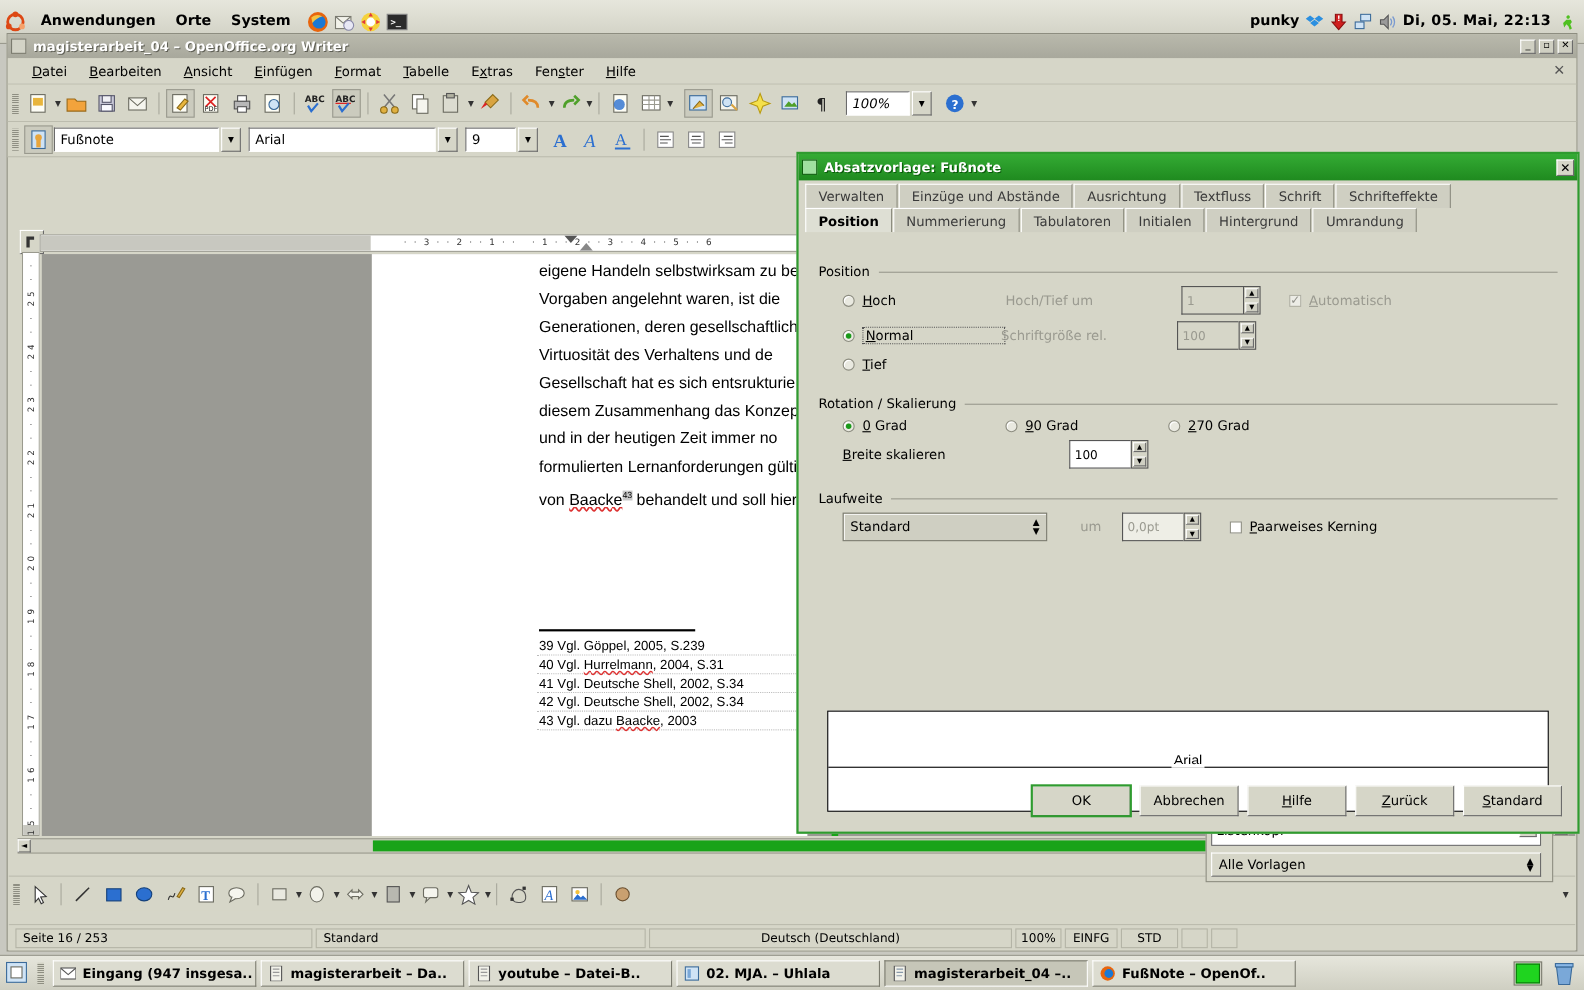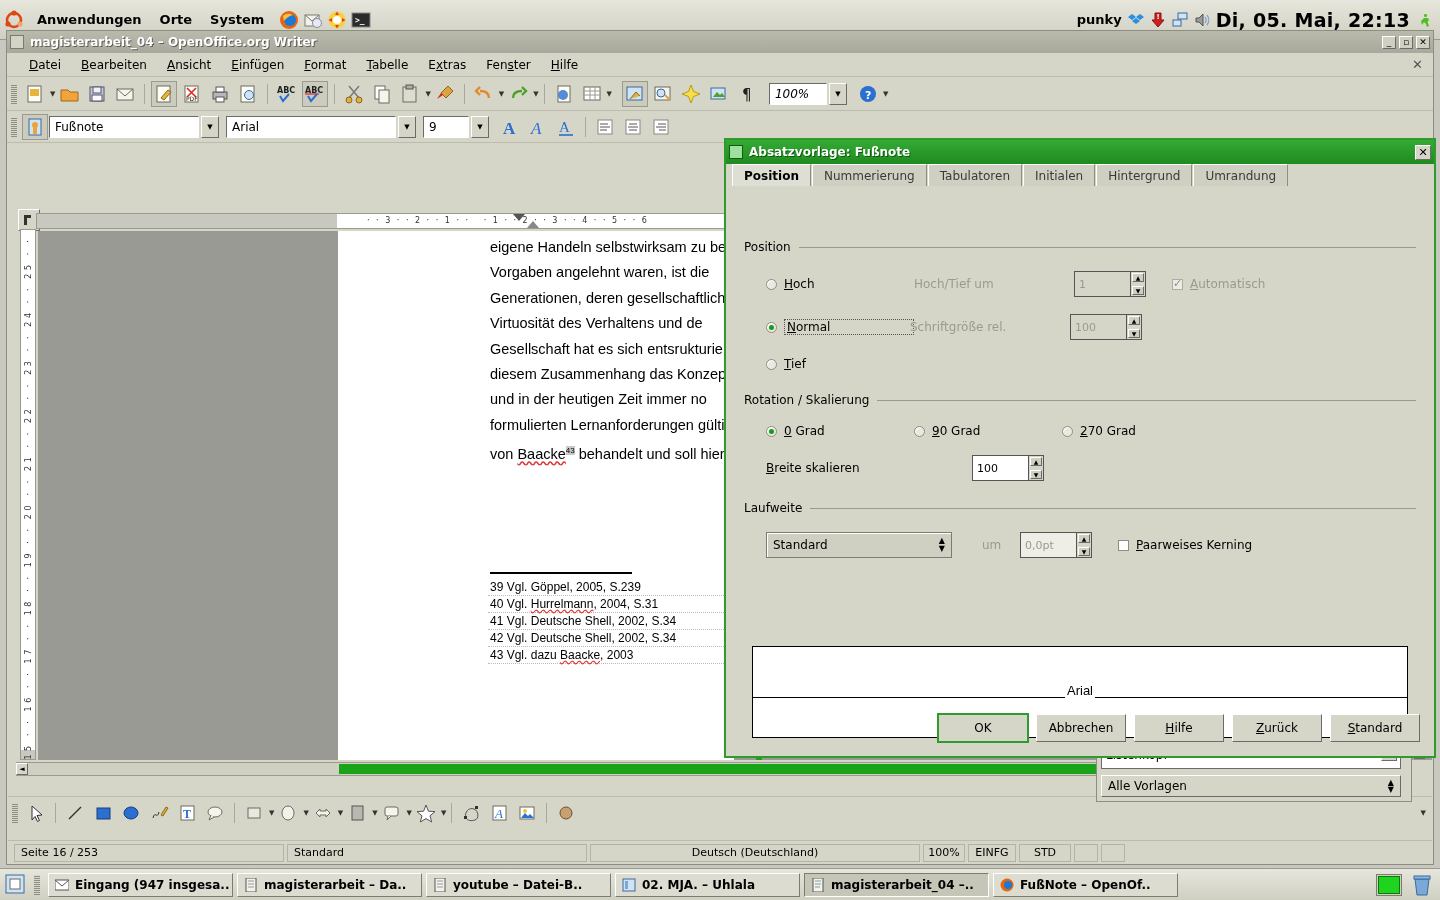--- a/index.html
+++ b/index.html
@@ -17,21 +17,21 @@
   #top-panel {
     position:absolute; left:0; top:0; width:1440px; height:40px;
     background:linear-gradient(#e6e6dc,#cfcfc2);
     border-bottom:1px solid #9a9a8e;
     display:flex; align-items:center; font-size:13px; font-weight:bold;
   }
   #top-panel .menu { padding:0 9px; line-height:24px; }
   .tp-icons { display:flex; align-items:center; gap:4px; margin-left:6px; }
   .tp-ic { width:20px; height:20px; border-radius:3px; display:inline-block; }
   #tray { margin-left:auto; display:flex; align-items:center; gap:6px; padding-right:8px; font-size:13px; font-weight:bold;}
-  .clock { font-size:19px; font-weight:bold; letter-spacing:.3px; }
+  .clock { font-size:13px; font-weight:bold; letter-spacing:.3px; }
 
   
   #oo-window { position:absolute; left:6px; top:30px; width:1428px; height:835px;
                background:#d6d6c8; border:1px solid #8d8d80; }
   #oo-title { height:22px; background:linear-gradient(#b9b9ac,#a8a89c);
               display:flex; align-items:center; padding:0 3px; }
   #oo-title .tbox { width:14px; height:14px; background:#d3d3c6; border:1px solid #7a7a6e; margin-right:6px;}
   #oo-title .ttxt { color:#fff; font-size:12px; font-weight:bold; text-shadow:1px 1px 0 #5f5f55; white-space:nowrap;}
   #oo-title .tbtns { margin-left:auto; display:flex; gap:3px; }
   .tbtn { width:14px; height:13px; background:#cfcfc2; border:1px solid #fff;
@@ -131,21 +131,21 @@
   .tabrow { display:flex; padding:0 6px; }
   .tabrow.r1 { margin-top:3px; }
   .tab { padding:4px 11px 3px; font-size:12px; background:#cfcfc2; border:1px solid #fff;
          border-bottom:none; border-right-color:#8d8d80; margin-right:1px; color:#3a3a3a; }
   .tab.sel { background:#dedfd4; font-weight:bold; color:#000; }
   #dlg-body { position:absolute; left:8px; right:8px; top:86px; bottom:56px;
               background:#d6d6c8; padding:6px 10px; }
   .grp { margin-top:8px; }
   .grp-hdr { display:flex; align-items:center; font-size:12px; }
   .grp-hdr .line { flex:1; height:1px; background:#9a9a8e; margin-left:8px; }
-  .row { display:flex; align-items:center; margin-top:17px; }
+  .row { display:flex; align-items:center; margin-top:6px; }
   .radio { width:11px; height:11px; border-radius:50%; background:#e9e9e0;
            border:1px solid #8d8d80; box-shadow:inset 1px 1px 0 #fff; margin-right:7px; flex:none; }
   .radio.on { background:#e9e9e0; position:relative; }
   .radio.on::after { content:""; position:absolute; left:2px; top:2px; width:5px; height:5px;
                      border-radius:50%; background:#1a9a1a; }
   .cb { width:11px; height:11px; background:#fff; border:1px solid #8d8d80; margin-right:7px; flex:none;
         position:relative; }
   .cb.on::after { content:"\2713"; position:absolute; left:0px; top:-3px; font-size:11px; color:#555; }
   .lbl { font-size:12px; }
   .lbl u { text-decoration:underline; }
@@ -714,20 +714,28 @@
     </div>
   </div>
 
   <div id="dialog">
     <div id="dlg-title">
       <span class="tbox"></span>
       <span class="ttxt">Absatzvorlage: Fußnote</span>
       <span class="x">✕</span>
     </div>
 
+    <div class="tabrow r1">
+      <span class="tab">Verwalten</span>
+      <span class="tab">Einzüge und Abstände</span>
+      <span class="tab">Ausrichtung</span>
+      <span class="tab">Textfluss</span>
+      <span class="tab">Schrift</span>
+      <span class="tab">Schrifteffekte</span>
+    </div>
     <div class="tabrow">
       <span class="tab sel">Position</span>
       <span class="tab">Nummerierung</span>
       <span class="tab">Tabulatoren</span>
       <span class="tab">Initialen</span>
       <span class="tab">Hintergrund</span>
       <span class="tab">Umrandung</span>
     </div>
 
     <div id="dlg-body">

